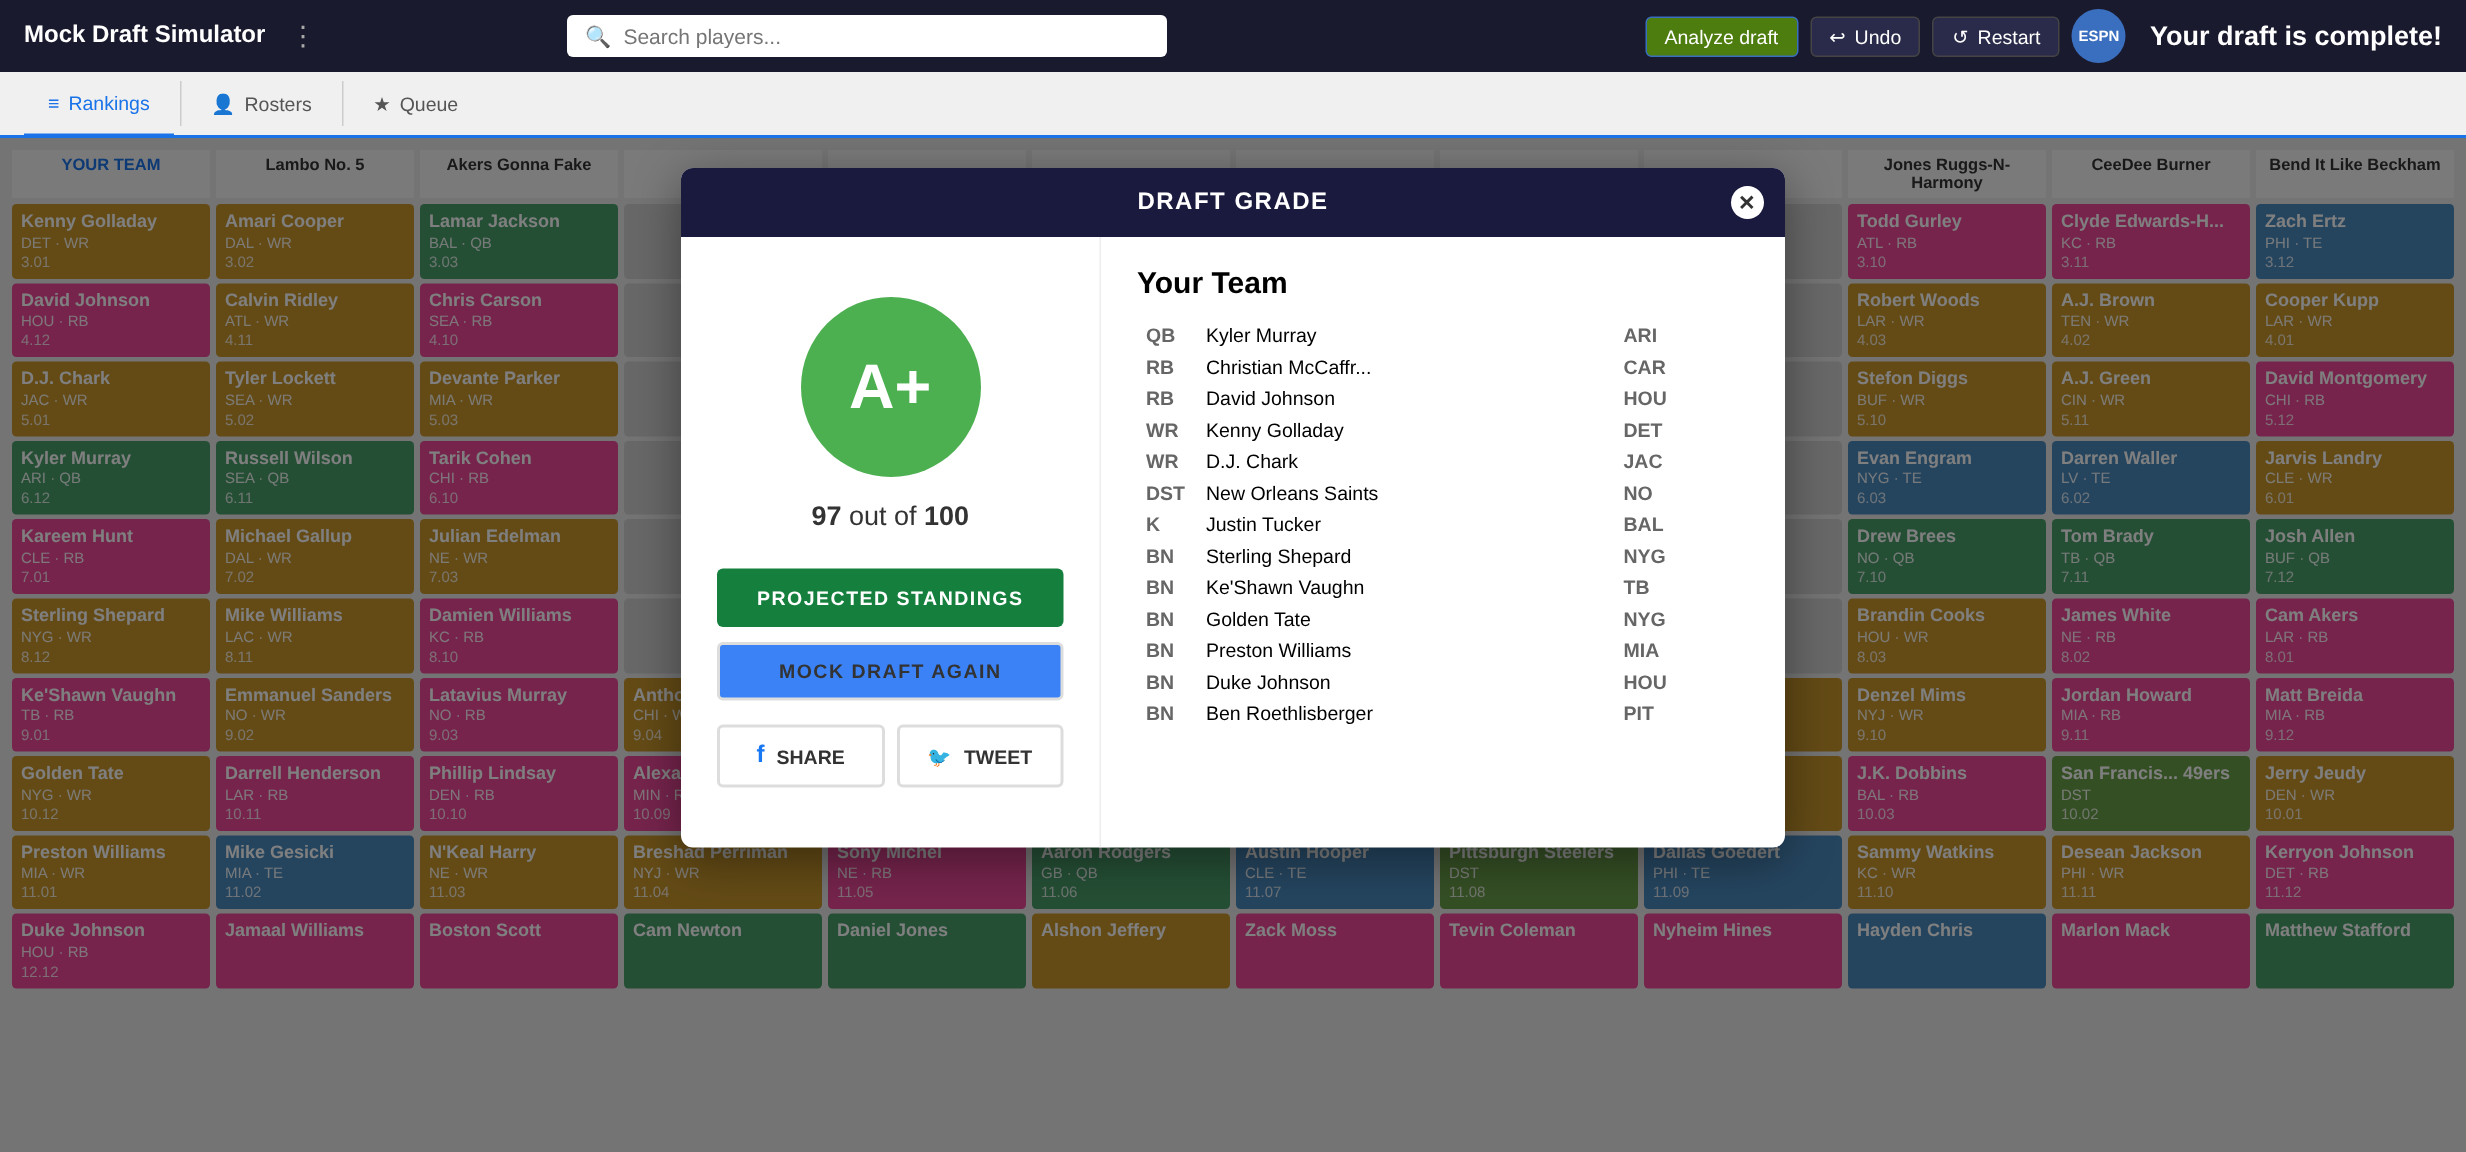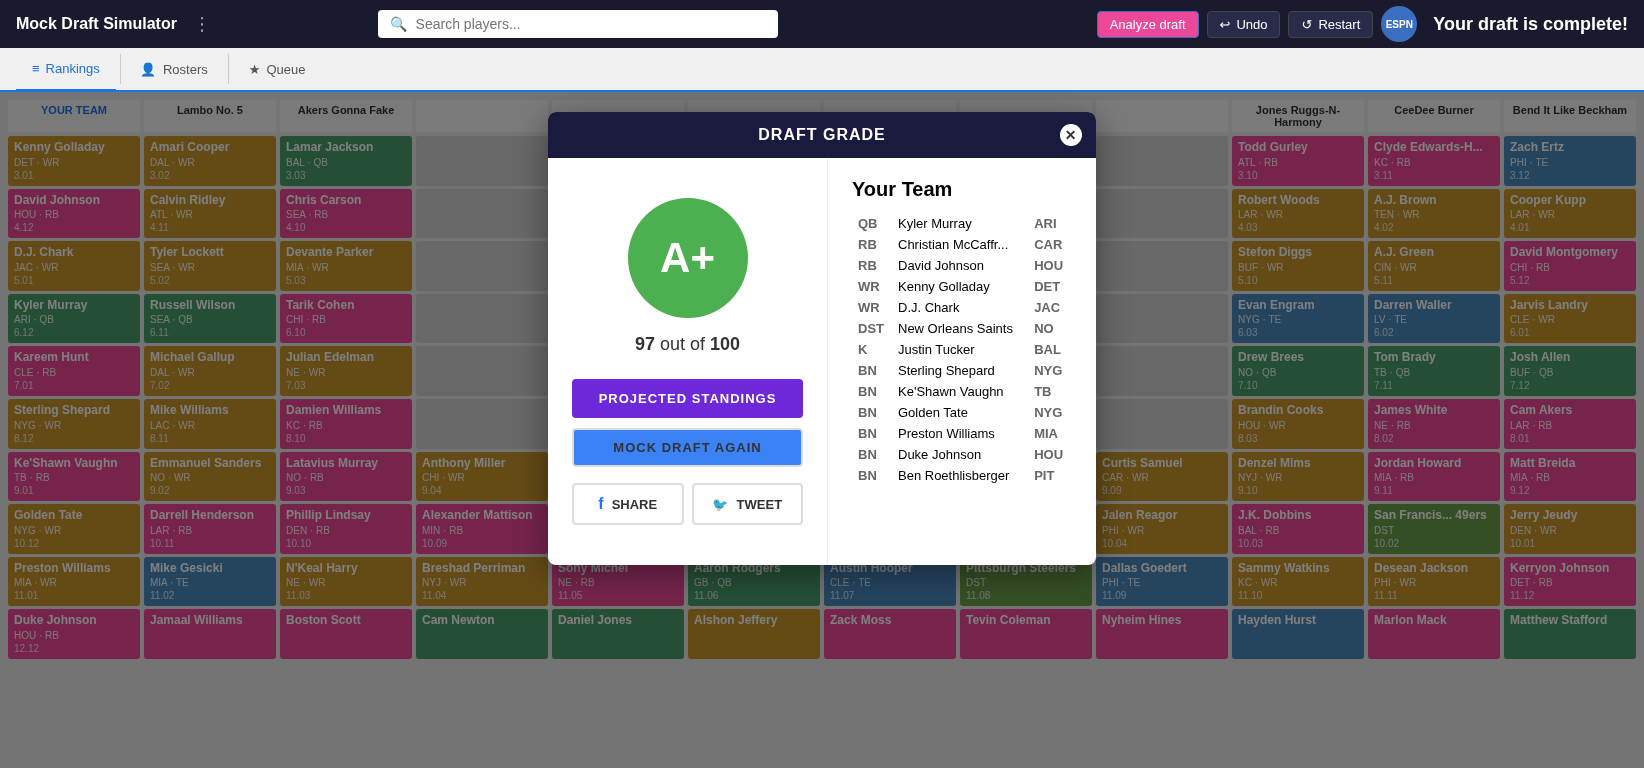--- a/index.html
+++ b/index.html
@@ -19,21 +19,21 @@
     }
     .topbar-search input {
       border: none; outline: none; font-size: 14px; width: 100%; color: #333;
     }
     .topbar-actions { display: flex; align-items: center; gap: 8px; margin-left: auto; }
     .topbar-btn {
       background: #2a2a4a; border: 1px solid #444; color: white;
       padding: 5px 12px; border-radius: 4px; font-size: 13px; cursor: pointer;
       display: flex; align-items: center; gap: 6px;
     }
-    .topbar-btn.analyze { background: #ec4899; border-color: #3a6fbf; }
+    .topbar-btn.analyze { background: #4d7c0f; border-color: #3a6fbf; }
     .topbar-draft-complete { font-size: 18px; font-weight: bold; margin-left: 8px; }
     .topbar-logo { width: 36px; height: 36px; background: #3a6fbf; border-radius: 50%; display: flex; align-items: center; justify-content: center; font-size: 10px; font-weight: bold; }
 
     
     .subnav {
       display: flex; align-items: center; background: #f0f0f0; border-bottom: 2px solid #1a73e8;
       padding: 0 16px; height: 44px;
     }
     .subnav-item {
       padding: 0 16px; height: 44px; display: flex; align-items: center;
@@ -74,21 +74,21 @@
     
     .overlay {
       position: absolute; top: 0; left: 0; right: 0; bottom: 0;
       background: rgba(0,0,0,0.5); z-index: 100;
       display: flex; align-items: flex-start; justify-content: center; padding-top: 20px;
     }
 
     
     .modal {
       background: white; border-radius: 8px; overflow: hidden;
-      width: 548px; max-height: 90vh; box-shadow: 0 8px 32px rgba(0,0,0,0.4);
+      width: 736px; max-height: 90vh; box-shadow: 0 8px 32px rgba(0,0,0,0.4);
     }
     .modal-header {
       background: #1a1a3e; color: white; text-align: center; padding: 14px;
       font-size: 16px; font-weight: bold; letter-spacing: 1px; position: relative;
     }
     .modal-close {
       position: absolute; right: 14px; top: 50%; transform: translateY(-50%);
       width: 22px; height: 22px; background: white; border-radius: 50%;
       color: #333; display: flex; align-items: center; justify-content: center;
       font-size: 14px; cursor: pointer; font-weight: bold;
@@ -101,21 +101,21 @@
     .grade-circle {
       width: 120px; height: 120px; background: #4caf50; border-radius: 50%;
       display: flex; align-items: center; justify-content: center;
       color: white; font-size: 42px; font-weight: bold; margin-bottom: 16px;
     }
     .grade-score {
       font-size: 18px; font-weight: normal; margin-bottom: 24px; color: #333;
     }
     .grade-score strong { font-size: 18px; font-weight: bold; }
     .btn-projected {
-      background: #6d28d9; color: white; border: none; border-radius: 4px;
+      background: #15803d; color: white; border: none; border-radius: 4px;
       padding: 12px 24px; font-size: 13px; font-weight: bold; letter-spacing: 1px;
       cursor: pointer; width: 100%; margin-bottom: 10px;
     }
     .btn-mock {
       background: #3b82f6; color: #333; border: 2px solid #ddd; border-radius: 4px;
       padding: 10px 24px; font-size: 13px; font-weight: bold; letter-spacing: 1px;
       cursor: pointer; width: 100%; margin-bottom: 16px;
     }
     .share-btns { display: flex; gap: 8px; width: 100%; }
     .btn-share {
@@ -640,21 +640,21 @@
             <div class="player-name">Tevin Coleman</div>
         <div class="player-meta"></div>
         <div class="player-pick"></div>
           </div>
           <div class="player-card pos-rb">
             <div class="player-name">Nyheim Hines</div>
         <div class="player-meta"></div>
         <div class="player-pick"></div>
           </div>
           <div class="player-card pos-te">
-            <div class="player-name">Hayden Hurst</div>
+            <div class="player-name">Hayden Chris</div>
         <div class="player-meta"></div>
         <div class="player-pick"></div>
           </div>
           <div class="player-card pos-rb">
             <div class="player-name">Marlon Mack</div>
         <div class="player-meta"></div>
         <div class="player-pick"></div>
           </div>
           <div class="player-card pos-qb">
             <div class="player-name">Matthew Stafford</div>

